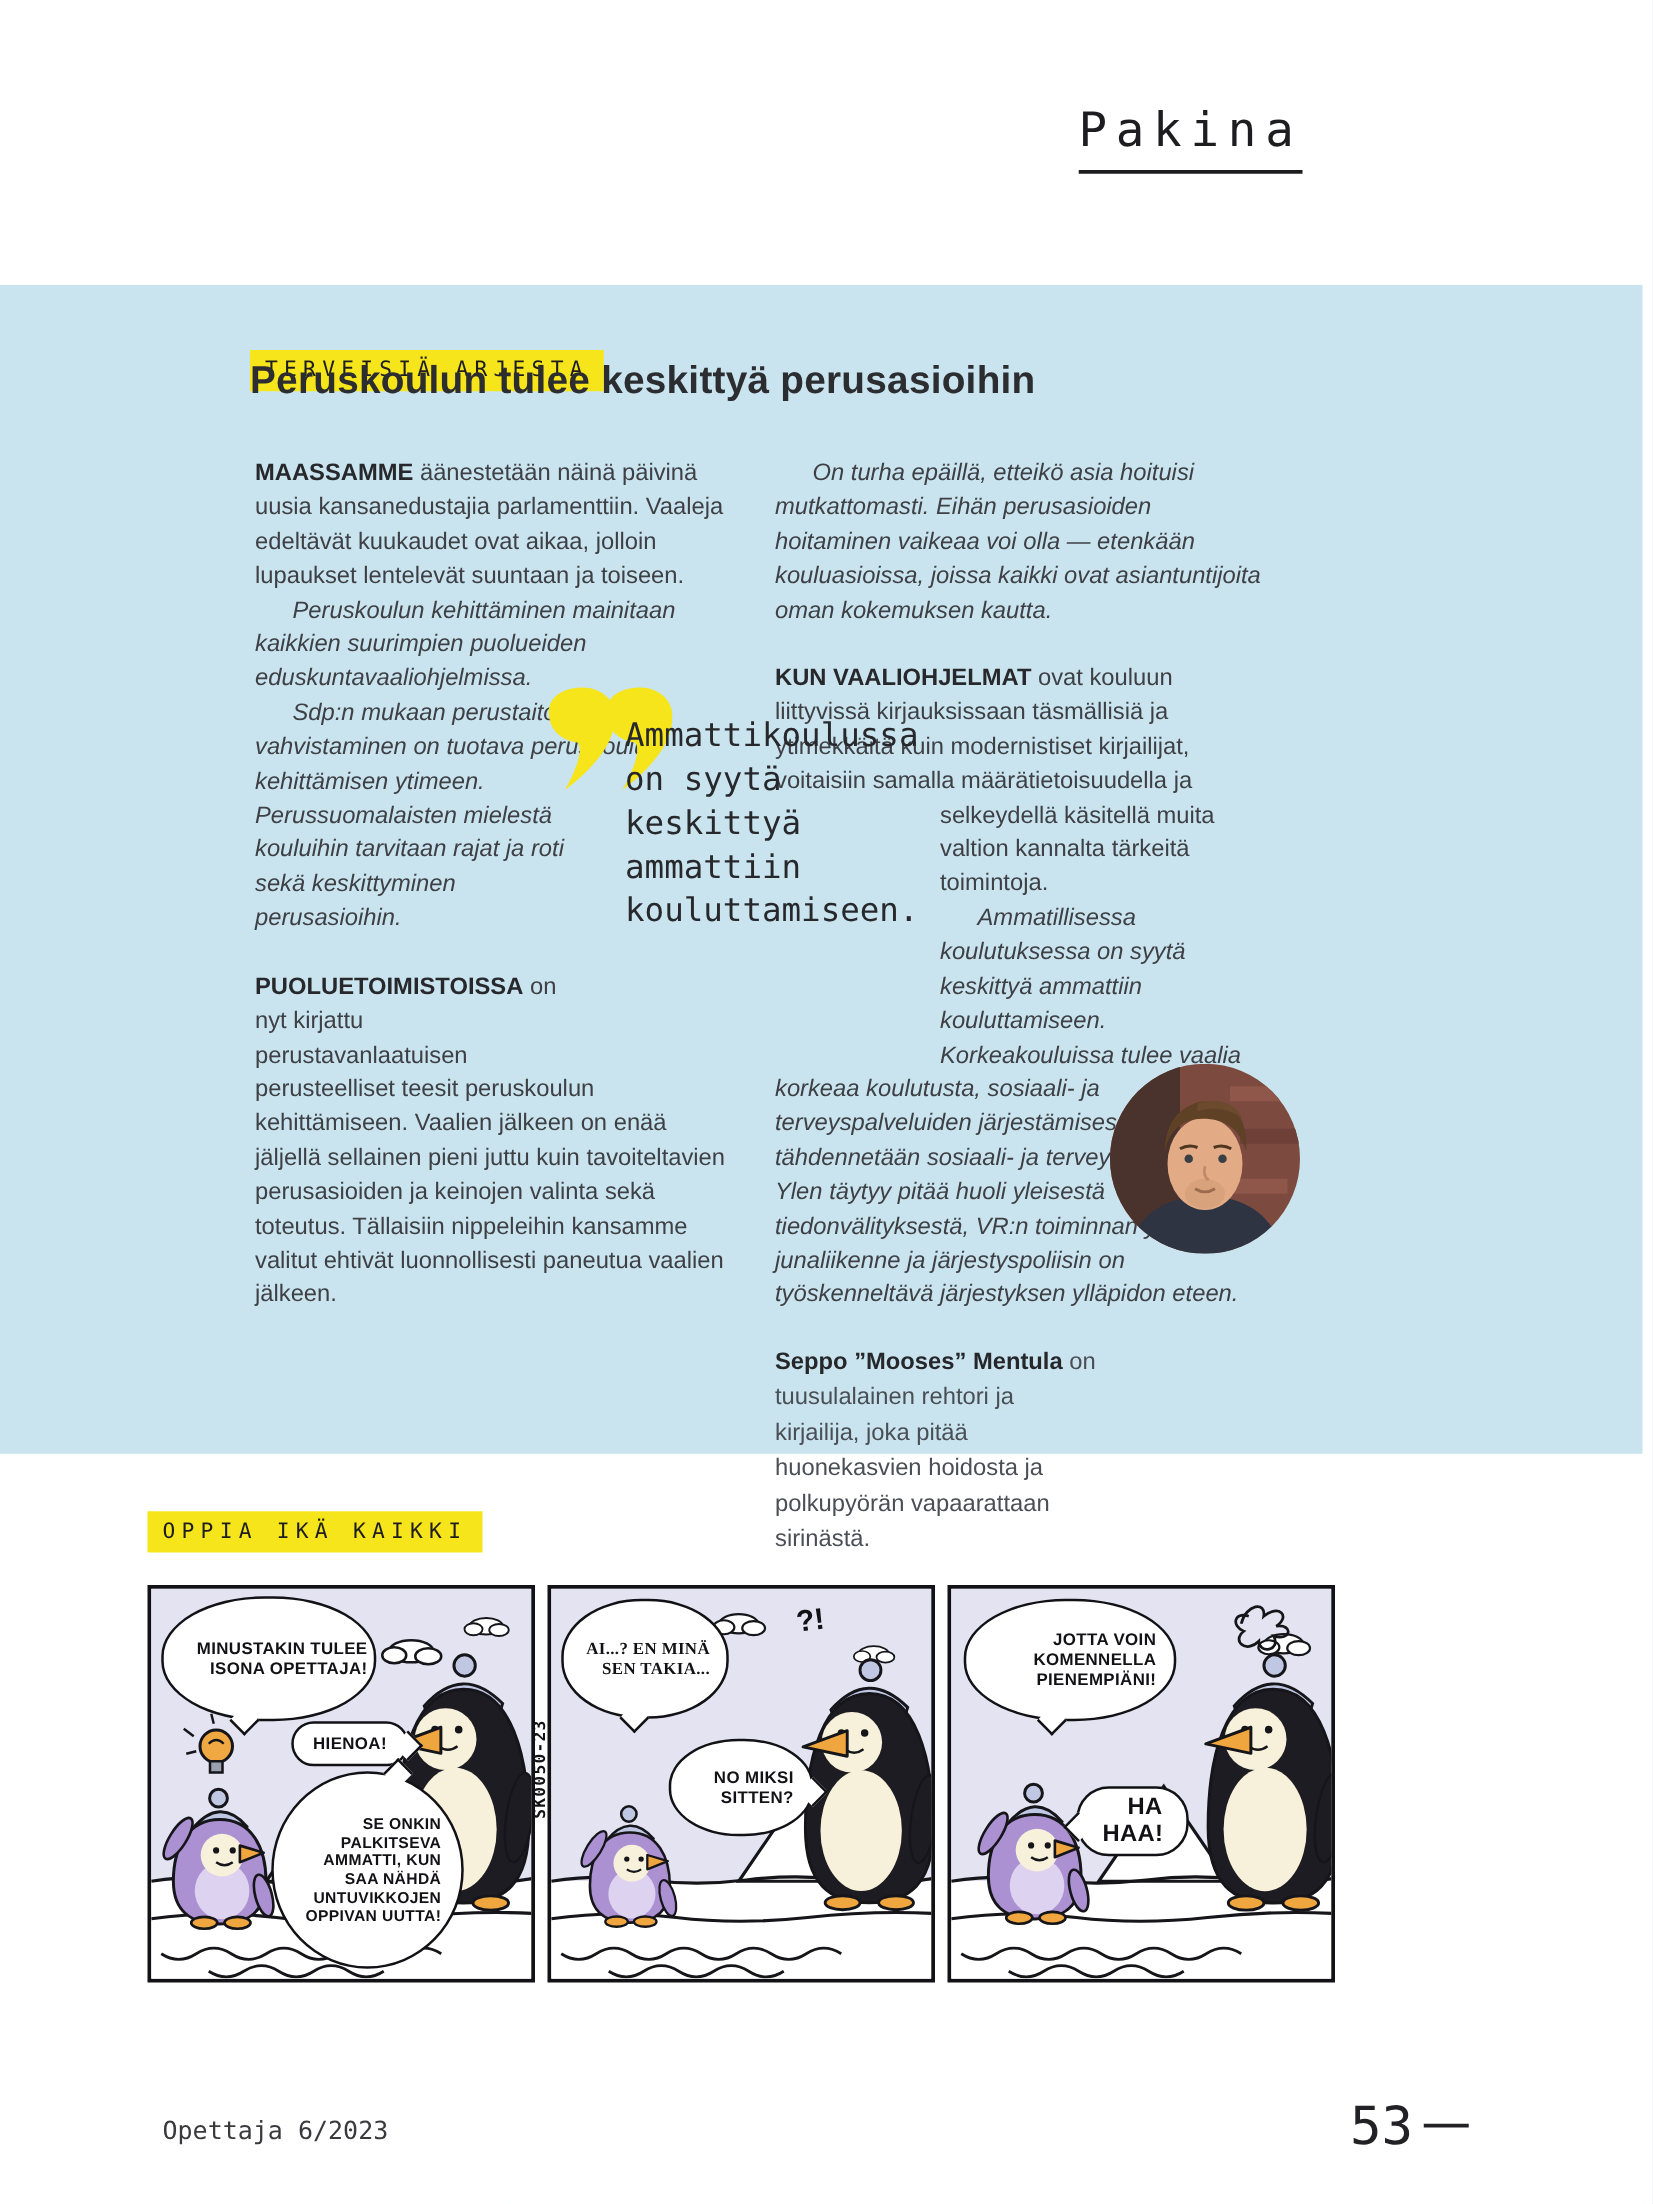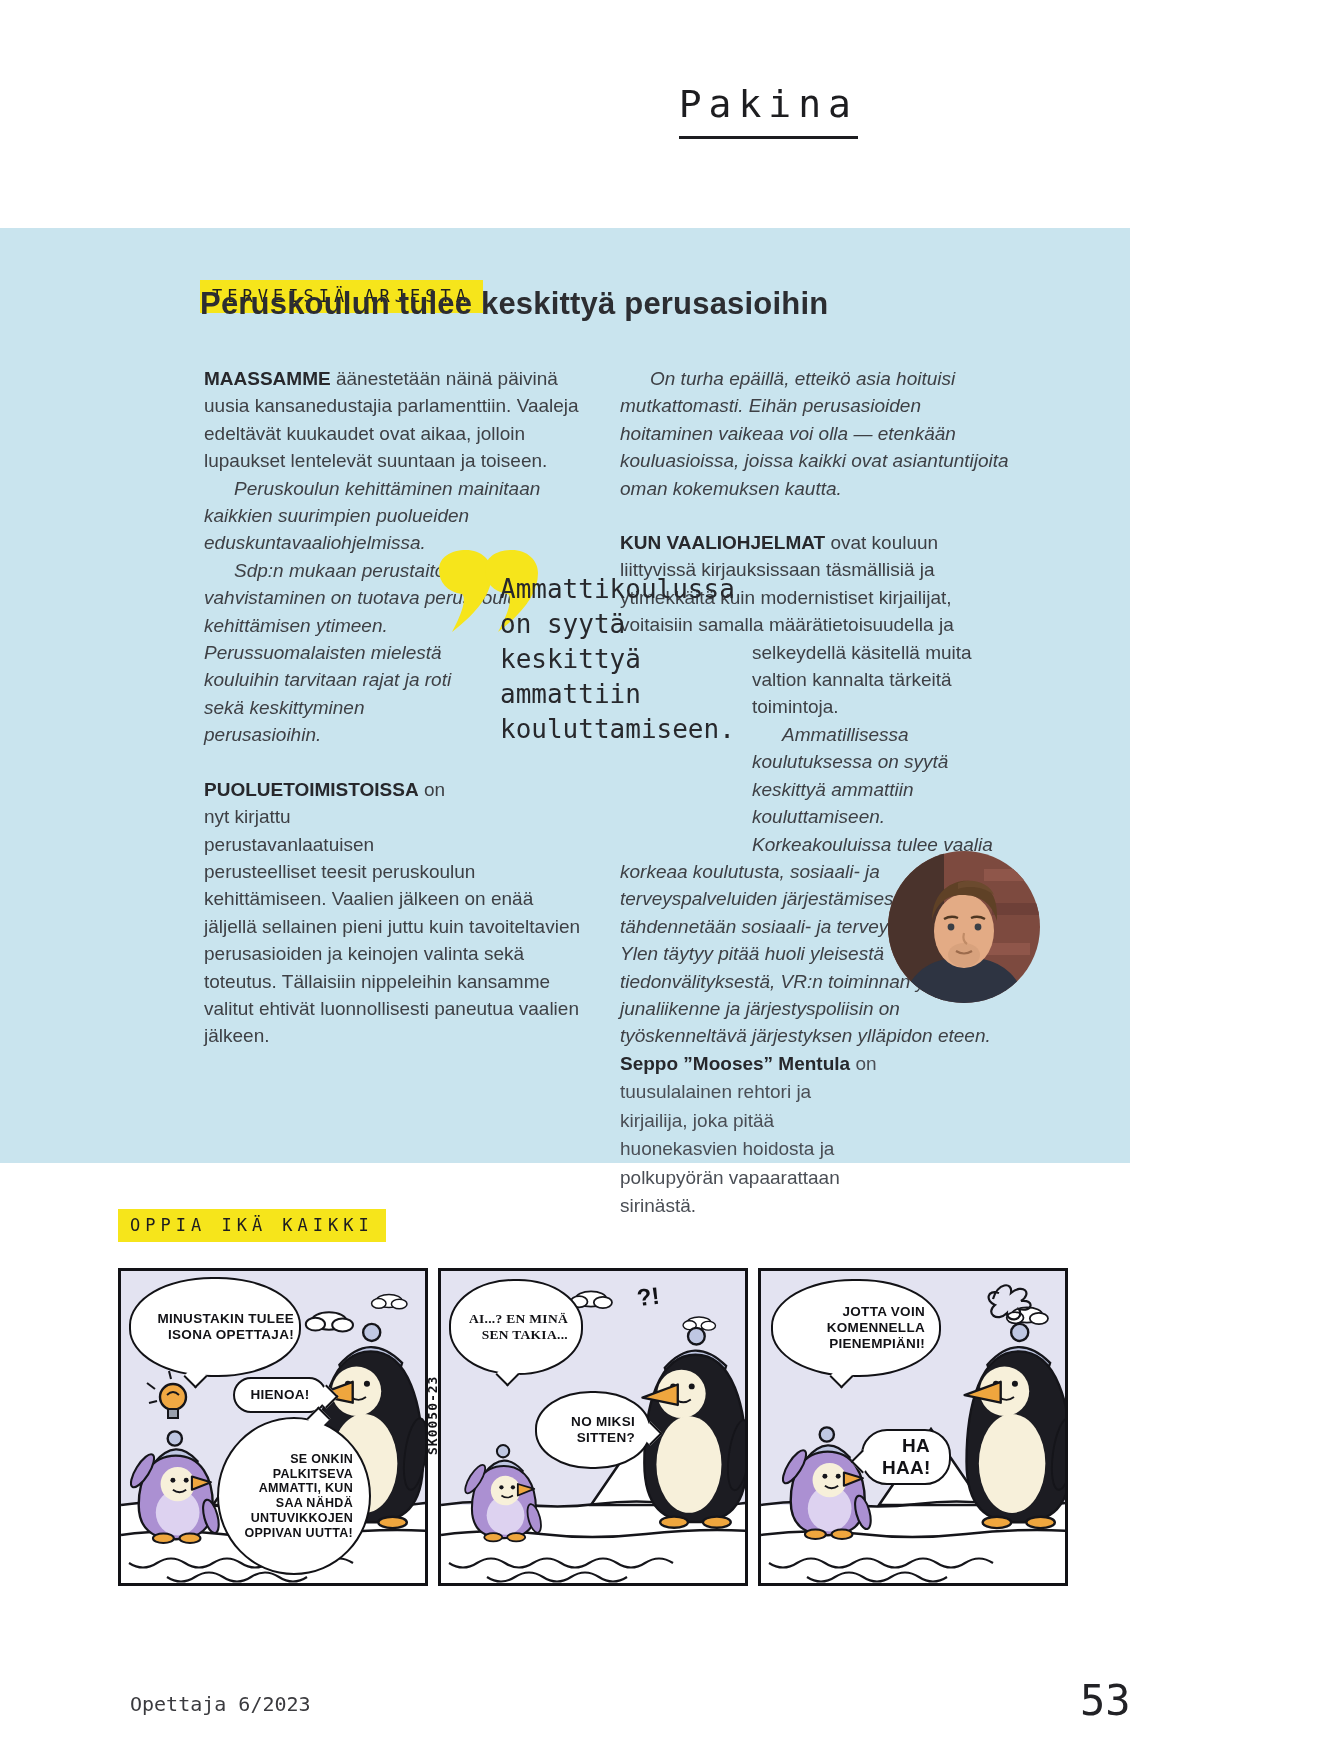--- a/index.html
+++ b/index.html
@@ -1,17 +1,17 @@
 <!DOCTYPE html>
 <html><head>
 <meta charset="utf-8">
 <style>
   html,body { margin:0; padding:0; background:#ffffff; }
   .page {
-    position:relative; width:1130px; height:1763px; background:#ffffff;
+    position:relative; width:1314px; height:1763px; background:#ffffff;
     font-family:"Liberation Sans", sans-serif; overflow:hidden;
   }
 
   
   .kicker {
     position:absolute; top:82px; right:272px;
     font-family:"DejaVu Sans Mono", monospace; font-size:38px; font-weight:400;
     letter-spacing:7px; color:#1d1d20; padding-bottom:10px;
     border-bottom:3px solid #1d1d20;
   }
@@ -46,21 +46,21 @@
   
   .pullquote { position:absolute; left:438px; top:312px; width:320px; }
   .qmark { position:absolute; left:0; top:8px; width:100px; height:86px; }
   .qtext {
     position:absolute; left:62px; top:32px; width:252px;
     font-family:"DejaVu Sans Mono", monospace; font-size:26px; line-height:35px;
     color:#27282c;
   }
 
   
-  .bio { width:258px; font-size:19px; line-height:28.5px; color:#4a4e55; }
+  .bio { margin-top:26px; width:258px; font-size:19px; line-height:28.5px; color:#4a4e55; }
   .bio .lead { color:#26272b; }
   .portrait {
     position:absolute; left:888px; top:623px; width:152px; height:152px;
     border-radius:50%; overflow:hidden;
   }
 
   
   .tag-comic { position:absolute; left:118px; top:1185px; }
   .comic { position:absolute; left:118px; top:1268px; display:flex; gap:10px; }
   .panel {

